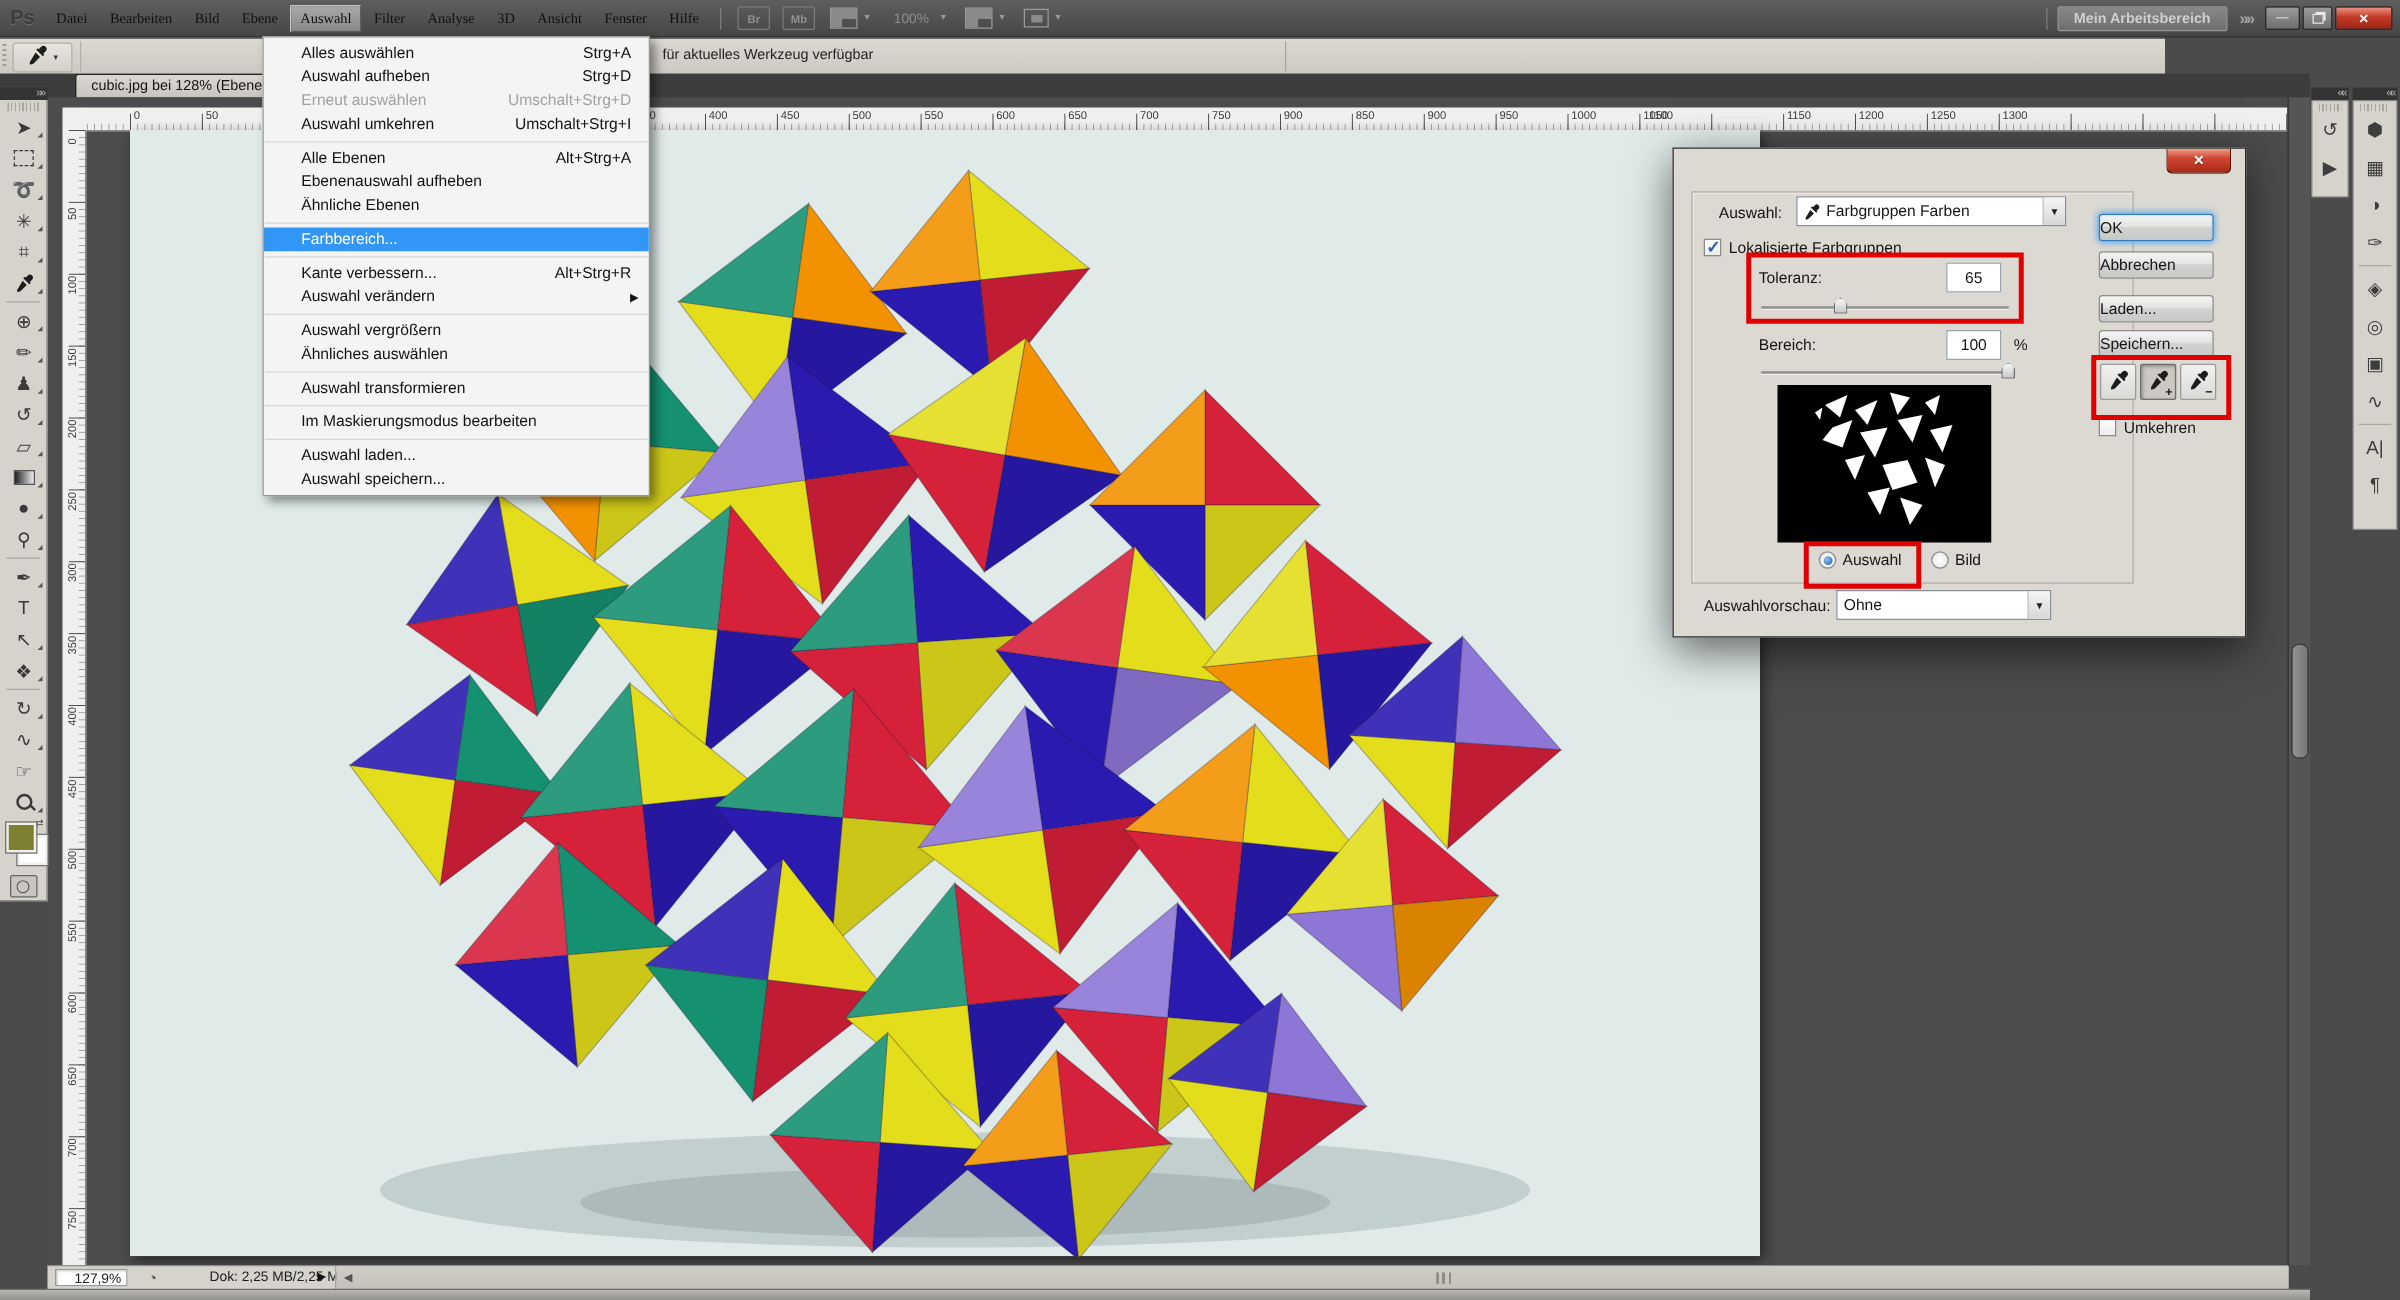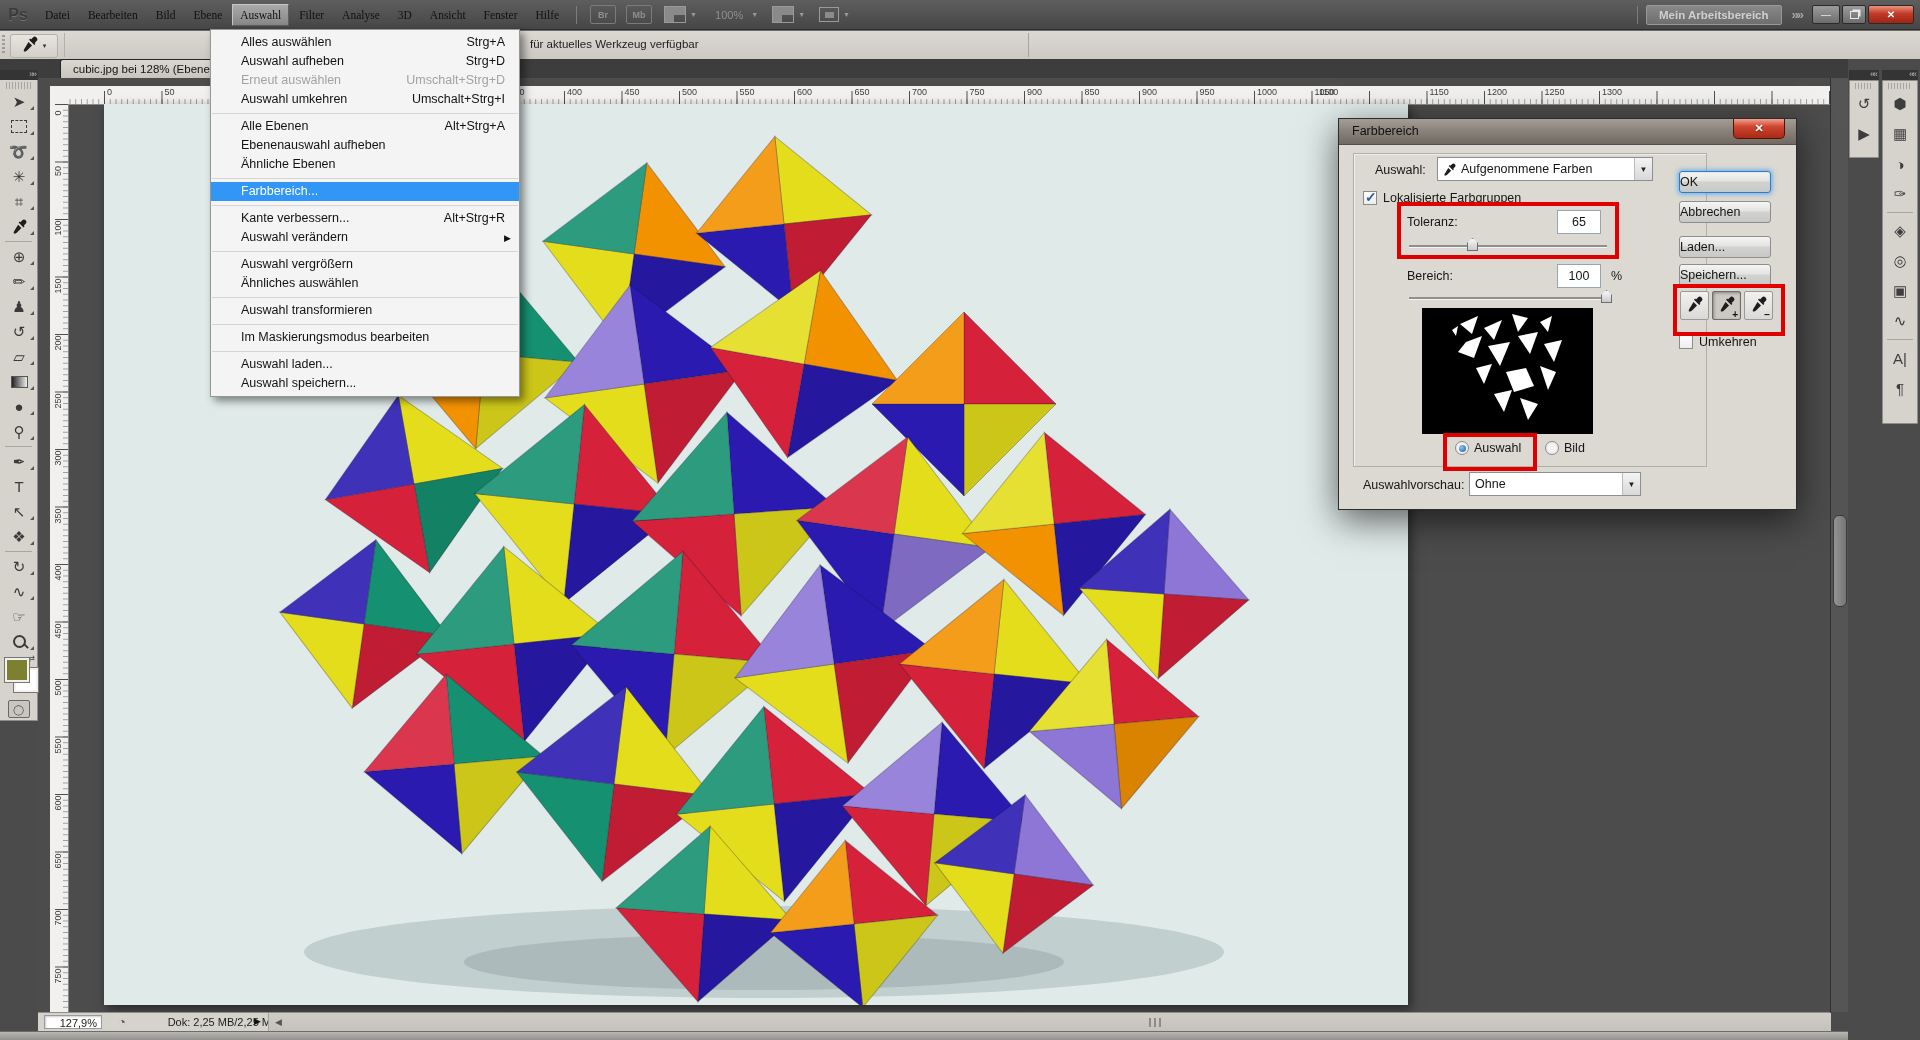--- a/index.html
+++ b/index.html
@@ -24,21 +24,21 @@
   #zoom-ctrl{color:#8f8f8f;font-size:11px;margin:0 4px;}
   #ws-btn{background:linear-gradient(#888,#6e6e6e);border:1px solid #989898;border-radius:2px;
     color:#cfcfcf;font-weight:bold;font-size:11.5px;padding:3px 12px;}
   #ovf-chev{color:#a5a5a5;font-weight:bold;font-size:13px;letter-spacing:-2px;margin:0 10px;}
   .win-btn{height:17px;border:1px solid #2a2a2a;border-radius:2px;display:flex;align-items:center;justify-content:center;
     background:linear-gradient(#9b9b9b,#6d6d6d);color:#e9e9e9;font-size:10px;}
   #btn-close{background:linear-gradient(#ea9380,#c23a27 45%,#9e2514);color:#fff;font-weight:bold;}
   .restore-glyph{width:7px;height:6px;border:1px solid #e9e9e9;box-shadow:2px -2px 0 -0.5px #e9e9e9;}
 
   
-  #optionsbar{position:absolute;left:0;top:30px;width:1920px;height:28px;
+  #optionsbar{position:absolute;left:0;top:30px;width:1732px;height:28px;
     background:linear-gradient(#dcd9d3,#ccc9c3);border-bottom:1px solid #8d8d8d;border-top:1px solid #6b6b6b;text-align:right;}
   #ob-grip{position:absolute;left:2px;top:4px;width:5px;height:20px;
     background:repeating-linear-gradient(#9e9b95 0 2px,transparent 2px 4px);width:3px;}
   #ob-tool{position:absolute;left:10px;top:3px;width:46px;height:22px;display:flex;align-items:center;
     justify-content:center;border:1px solid #b3b0aa;border-radius:3px;background:linear-gradient(#e8e5df,#d3d0ca);}
   #ob-tool .caret{font-size:7px;margin-left:5px;color:#333;}
   #ob-divider{position:absolute;left:64px;top:2px;width:1px;height:24px;background:#b3b0aa;}
   #ob-msg{position:absolute;left:530px;top:7px;font-size:11.5px;color:#1e1e1e;}
   #ob-end{position:absolute;left:1028px;top:2px;width:1px;height:24px;background:#a8a5a0;}
 
@@ -600,35 +600,32 @@
       <div class="msep"></div>
       <div class="mitem"><span>Auswahl transformieren</span></div>
       <div class="msep"></div>
       <div class="mitem"><span>Im Maskierungsmodus bearbeiten</span></div>
       <div class="msep"></div>
       <div class="mitem"><span>Auswahl laden...</span></div>
       <div class="mitem"><span>Auswahl speichern...</span></div>
     </div>
 
   <div id="dialog">
-    <div id="dlg-title">
-      <span id="dlg-title-text">Farbbereich</span>
-    </div>
     <div id="dlg-close">✕</div>
     <div id="dlg-group"></div>
 
     <span class="dlbl" style="left:36px;top:44px;">Auswahl:</span>
     <div class="combo" style="left:98px;top:38px;width:216px;height:24px;">
       <span style="padding-left:5px;display:flex;" id="combo-ed-icon">
           <svg width="13" height="13" viewBox="0 0 18 18" xmlns="http://www.w3.org/2000/svg">
             <path fill="#1d1d1d" d="M12.3 1.6a2.9 2.9 0 0 1 4.1 4.1l-2.2 2.2.9.9-1.3 1.3-5.9-5.9 1.3-1.3.9.9z"></path>
             <path fill="#1d1d1d" d="M7.3 6.8l4 4-5.6 5.6c-.7.7-2.9 1.5-3.5.9-.6-.6.2-2.8.9-3.5z"></path>
           </svg>
         </span>
-      <span class="cval">Aufgenommene Farben</span>
+      <span class="cval">Farbgruppen Farben</span>
       <span class="arrow">▼</span>
     </div>
 
     <span class="cb checked" style="left:24px;top:72px;"></span>
     <span class="dlbl" style="left:44px;top:72px;">Lokalisierte Farbgruppen</span>
 
     <span class="dlbl" style="left:68px;top:96px;">Toleranz:</span>
     <div class="vbox" style="left:218px;top:91px;width:44px;height:24px;line-height:22px;">65</div>
     <div class="track" style="left:70px;top:126px;width:198px;"></div>
     <div class="sthumb" style="left:128px;top:119px;"></div>

